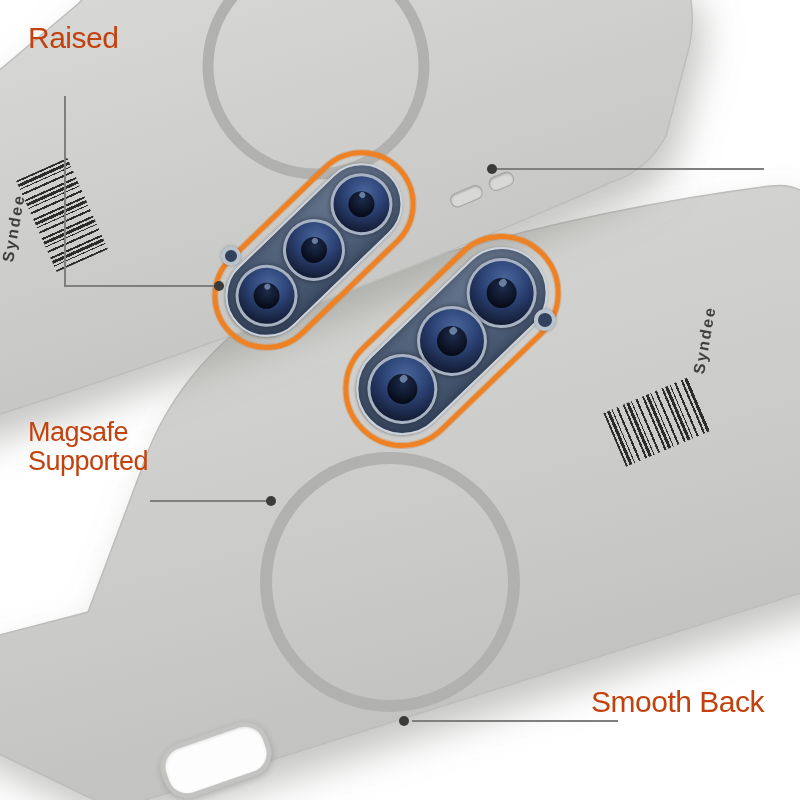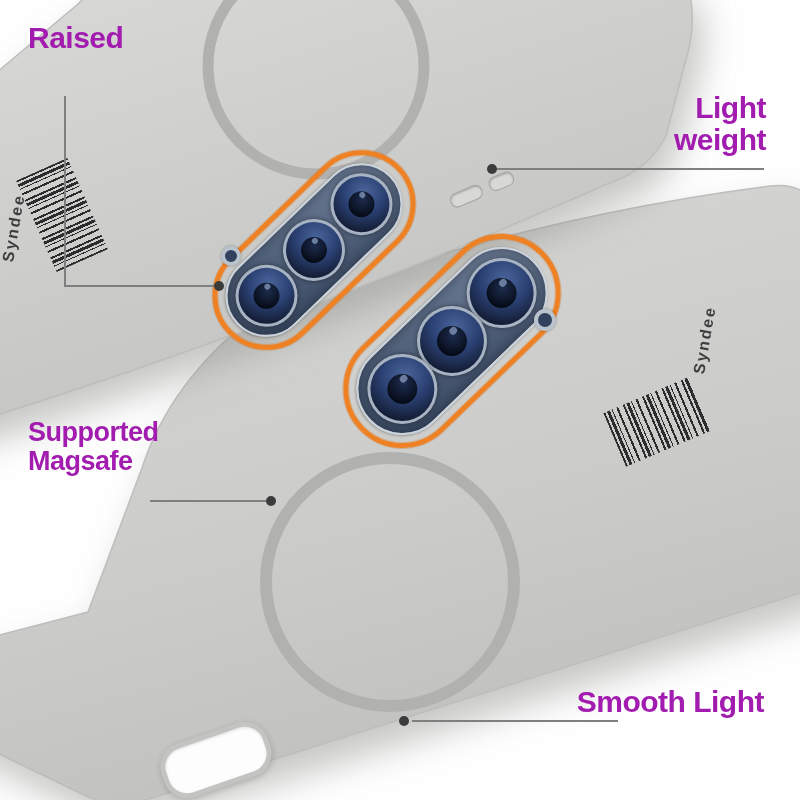--- a/index.html
+++ b/index.html
@@ -50,21 +50,21 @@
       transparent 7px 9px,#161616 9px 10px,transparent 10px 14px,#161616 14px 16px,transparent 16px 21px);
     opacity:.88;}
   .barcode1{left:12px;top:187px;width:100px;height:56px;transform:rotate(66deg);}
   .barcode2{left:611px;top:393px;width:92px;height:58px;transform:rotate(-23deg);}
   .brand-vert{position:absolute;width:70px;text-align:center;font-weight:700;font-size:16px;
     letter-spacing:2px;color:#3e3e3e;}
   .brand1{left:-21px;top:219px;transform:rotate(-80deg);}
   .brand2{left:670px;top:331px;transform:rotate(-80deg);}
 
   
-  .callout{position:absolute;font-weight:700;font-size:30px;line-height:1.07;color:#a21caf;
+  .callout{position:absolute;font-weight:400;font-size:30px;line-height:1.07;color:#c2410c;
     letter-spacing:-0.5px;}
   .callout.right{text-align:right;}
   .co-raised{left:28px;top:22px;}
   .co-light{right:34px;top:92px;}
   .co-magsafe{left:28px;top:418px;font-size:27px;}
   .co-smooth{right:36px;top:686px;}
   .cl-line{position:absolute;background:#7f7f7f;}
   .cl-dot{position:absolute;width:10px;height:10px;border-radius:50%;background:#3b3b3b;}
 </style>
 </head>
@@ -154,33 +154,29 @@
   <div class="barcode barcode2"></div>
   <div class="brand-vert brand2">Syndee</div>
 
   <div class="callout co-raised">
     <div>Raised</div>
   </div>
   <div class="cl-line" style="left:64px;top:96px;width:2px;height:190px"></div>
   <div class="cl-line" style="left:64px;top:285px;width:152px;height:2px"></div>
   <div class="cl-dot" style="left:214px;top:281px"></div>
 
-  <div class="callout right co-light">
-    <div>Light</div>
-    <div>weight</div>
-  </div>
   <div class="cl-line" style="left:497px;top:168px;width:267px;height:2px"></div>
   <div class="cl-dot" style="left:487px;top:164px"></div>
 
   <div class="callout co-magsafe">
+    <div>Magsafe</div>
     <div>Supported</div>
-    <div>Magsafe</div>
   </div>
   <div class="cl-line" style="left:150px;top:500px;width:118px;height:2px"></div>
   <div class="cl-dot" style="left:266px;top:496px"></div>
 
   <div class="callout right co-smooth">
-    <div>Smooth Light</div>
+    <div>Smooth Back</div>
   </div>
   <div class="cl-line" style="left:412px;top:720px;width:206px;height:2px"></div>
   <div class="cl-dot" style="left:399px;top:716px"></div>
 
 </div>
 
 </body></html>

